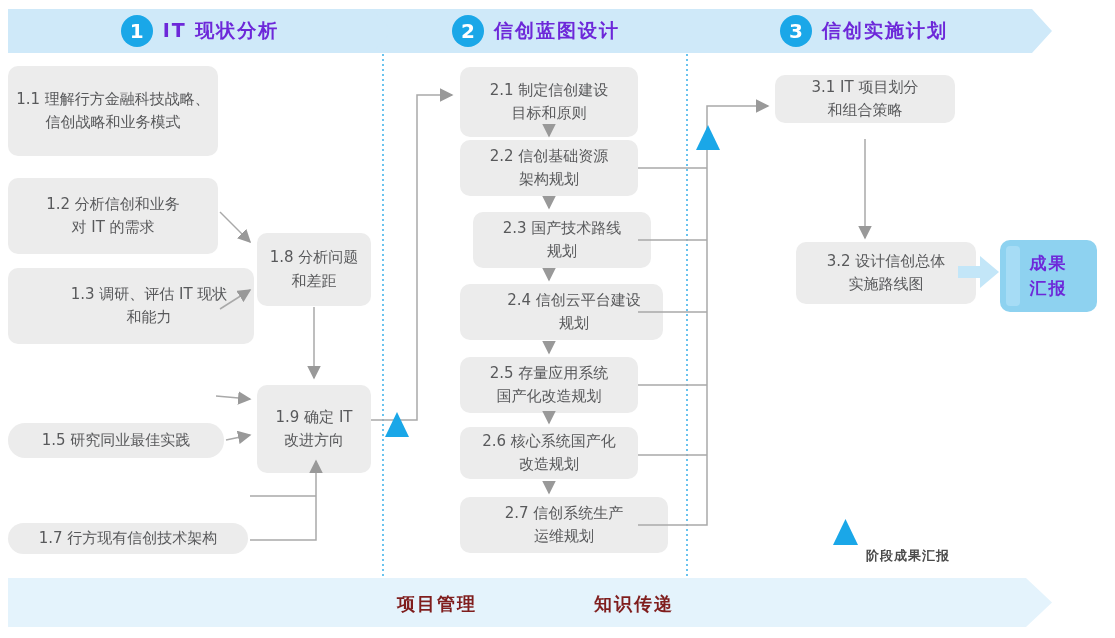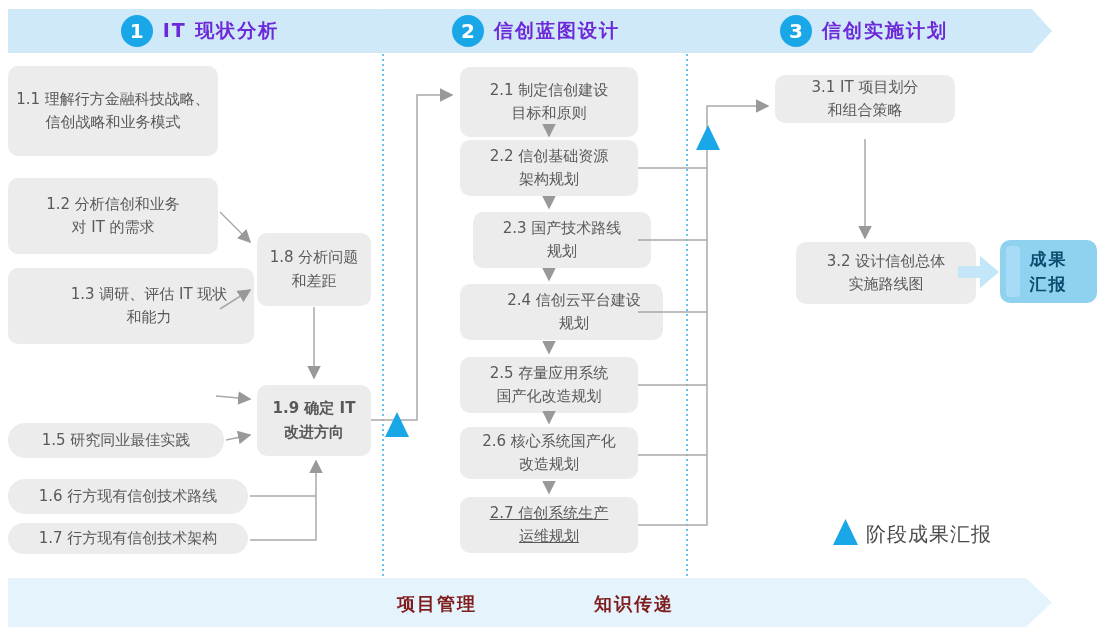--- a/index.html
+++ b/index.html
@@ -15,34 +15,34 @@
         font-weight:bold;font-size:20px;display:flex;align-items:center;justify-content:center;flex:0 0 auto;}
   .band-label{color:#6d28d9;font-weight:bold;font-size:19px;letter-spacing:2px;white-space:nowrap;}
 
   
   .gbox{position:absolute;background:#ececec;border-radius:10px;color:#58595b;
         font-size:15px;line-height:1.55;display:flex;align-items:center;justify-content:center;
         text-align:center;white-space:pre-line;}
   .pill{border-radius:17px;}
 
   
-  .result-box{position:absolute;left:1000px;top:240px;width:97px;height:63px;background:#8ed2f0;
-        border-radius:10px;color:#0c4a6e;font-weight:bold;font-size:17px;line-height:1.45;
+  .result-box{position:absolute;left:1000px;top:240px;width:97px;height:72px;background:#8ed2f0;
+        border-radius:10px;color:#6d28d9;font-weight:bold;font-size:17px;line-height:1.45;
         display:flex;align-items:center;justify-content:center;text-align:center;white-space:pre-line;
         letter-spacing:2px;}
   .result-stripe{position:absolute;left:6px;top:6px;bottom:6px;width:14px;background:#a6dcf5;border-radius:4px;}
   .result-text{position:relative;}
 
   
   .footer-band{position:absolute;left:8px;top:578px;width:1044px;height:49px;background:#e4f3fc;
         clip-path:polygon(0 0,calc(100% - 26px) 0,100% 50%,calc(100% - 26px) 100%,0 100%);}
   .footer-label{position:absolute;top:592px;color:#7f1d1d;font-weight:bold;font-size:18px;letter-spacing:2px;white-space:nowrap;}
 
   
-  .legend-label{position:absolute;left:866px;top:521px;color:#4a4a4a;font-weight:normal;font-size:20px;letter-spacing:1px;}
+  .legend-label{position:absolute;left:866px;top:547px;color:#4a4a4a;font-weight:bold;font-size:13px;letter-spacing:1px;}
 
   
   .overlay{position:absolute;left:0;top:0;width:1115px;height:638px;pointer-events:none;}
 </style>
 </head>
 <body>
 
 <div class="canvas">
 
   <div class="band notch" style="left:364px;width:344px;">
@@ -58,40 +58,39 @@
     <span class="band-label">IT 现状分析</span>
   </div>
 
   <div class="gbox" style="left:8px;top:66px;width:210px;height:90px;">1.1 理解行方金融科技战略、
 信创战略和业务模式</div>
   <div class="gbox" style="left:8px;top:178px;width:210px;height:76px;">1.2 分析信创和业务
 对 IT 的需求</div>
   <div class="gbox" style="left:8px;top:268px;width:210px;height:76px;padding-left:36px;">1.3 调研、评估 IT 现状
 和能力</div>
   <div class="gbox pill" style="left:8px;top:423px;width:216px;height:35px;">1.5 研究同业最佳实践</div>
-  <div class="gbox pill" style="left:8px;top:479px;width:240px;height:35px;">1.6 行方现有信创技术路线</div>
   <div class="gbox pill" style="left:8px;top:523px;width:240px;height:31px;">1.7 行方现有信创技术架构</div>
   <div class="gbox" style="left:257px;top:233px;width:114px;height:73px;">1.8 分析问题
 和差距</div>
-  <div class="gbox" style="left:257px;top:385px;width:114px;height:71px;font-weight:bold;">1.9 确定 IT
+  <div class="gbox" style="left:257px;top:385px;width:114px;height:88px;">1.9 确定 IT
 改进方向</div>
 
   <div class="gbox" style="left:460px;top:67px;width:178px;height:70px;">2.1 制定信创建设
 目标和原则</div>
   <div class="gbox" style="left:460px;top:140px;width:178px;height:56px;">2.2 信创基础资源
 架构规划</div>
   <div class="gbox" style="left:460px;top:212px;width:178px;height:56px;margin-left:13px;">2.3 国产技术路线
 规划</div>
   <div class="gbox" style="left:460px;top:284px;width:178px;height:56px;padding-left:25px;">2.4 信创云平台建设
 规划</div>
   <div class="gbox" style="left:460px;top:357px;width:178px;height:56px;">2.5 存量应用系统
 国产化改造规划</div>
   <div class="gbox" style="left:460px;top:427px;width:178px;height:52px;">2.6 核心系统国产化
 改造规划</div>
-  <div class="gbox" style="left:460px;top:497px;width:178px;height:56px;text-decoration:underline;">2.7 信创系统生产
+  <div class="gbox" style="left:460px;top:497px;width:208px;height:56px;">2.7 信创系统生产
 运维规划</div>
 
   <div class="gbox" style="left:775px;top:75px;width:180px;height:48px;">3.1 IT 项目划分
 和组合策略</div>
   <div class="gbox" style="left:796px;top:242px;width:180px;height:62px;">3.2 设计信创总体
 实施路线图</div>
 
   <div class="result-box">
     <span class="result-stripe"></span>
     <span class="result-text">成果

